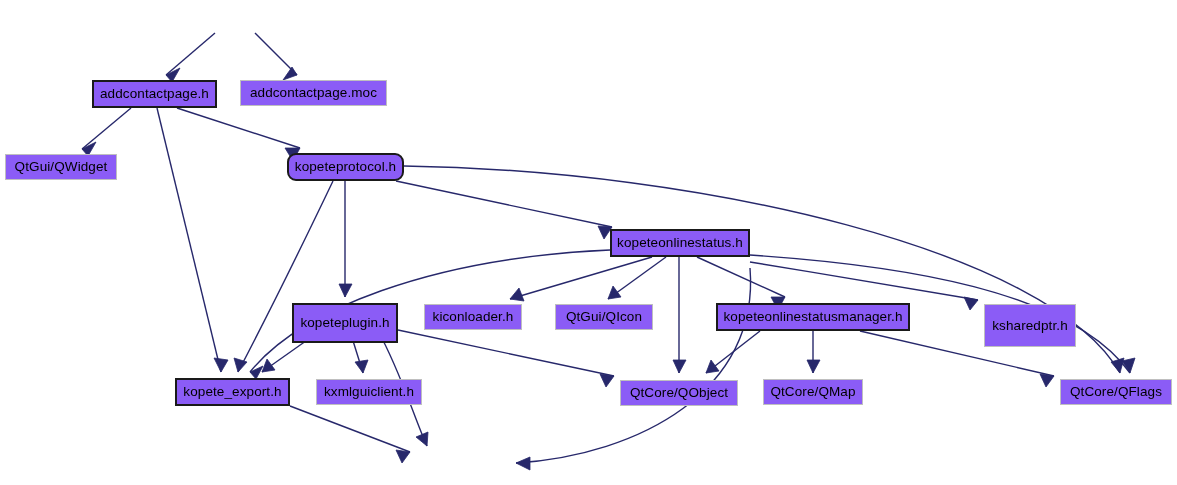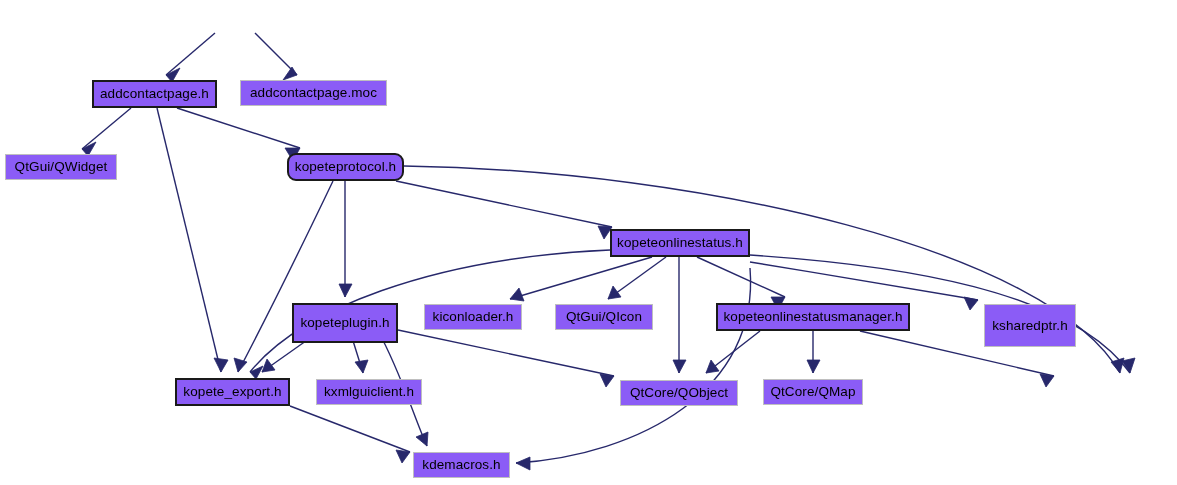--- a/index.html
+++ b/index.html
@@ -150,16 +150,16 @@
     </div>
     <div class="node" style="left: 316px; top: 379px; width: 106px; height: 26px;">
       <span class="node-label">kxmlguiclient.h</span>
     </div>
     <div class="node" style="left: 620px; top: 380px; width: 118px; height: 26px;">
       <span class="node-label">QtCore/QObject</span>
     </div>
     <div class="node" style="left: 763px; top: 379px; width: 100px; height: 26px;">
       <span class="node-label">QtCore/QMap</span>
     </div>
-    <div class="node" style="left: 413px; top: 452px; width: 97px; height: 26px;">
-      <span class="node-label">kdemacros.h</span>
+    <div class="node" style="left: 1060px; top: 379px; width: 112px; height: 26px;">
+      <span class="node-label">QtCore/QFlags</span>
     </div>
   </div>
 
 </body></html>

